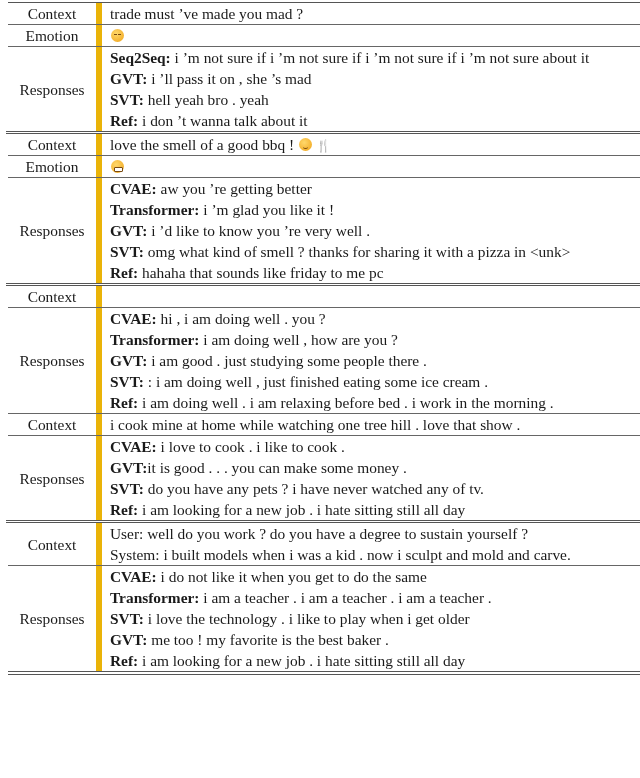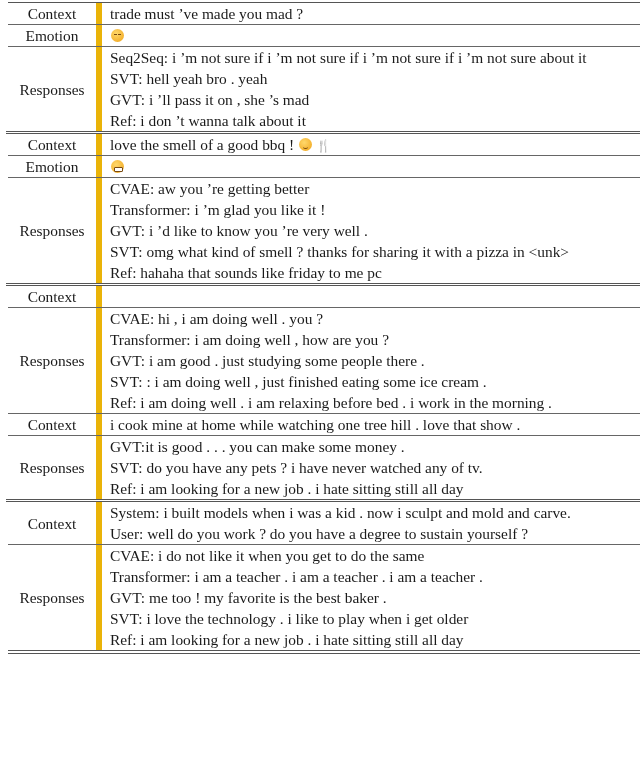--- a/index.html
+++ b/index.html
@@ -15,21 +15,21 @@
   .section { display: block; }
   .row { display: flex; border-bottom: 1px solid #666; }
   .row.last { border-bottom: none; }
   .label {
     width: 88px; flex: 0 0 88px; border-right: 6px solid #eab308;
     display: flex; align-items: center; justify-content: center;
     line-height: 21px; text-align: center;
   }
   .cell { padding-left: 8px; line-height: 21px; white-space: nowrap; }
   .cell .line { height: 21px; }
-  .model { font-weight: normal; }
+  .model { font-weight: bold; }
   .sep-double { height: 3px; border-top: 1px solid #555; border-bottom: 1px solid #555; box-sizing: border-box; margin-left: -2px; }
   .sep-double-thick { height: 4px; border-top: 1.5px solid #555; border-bottom: 1.5px solid #555; box-sizing: border-box; }
   .emoji {
     display: inline-block; width: 13px; height: 13px; border-radius: 50%;
     background: radial-gradient(circle at 40% 35%, #ffd86b, #f4b230 70%, #e39a1a);
     vertical-align: -1px; position: relative; margin-left: 1px;
   }
   .emoji.tired::before, .emoji.tired::after {
     content: ""; position: absolute; top: 5px; width: 3px; height: 1px; background: #7a4a10;
   }
@@ -59,22 +59,22 @@
     <div class="row">
       <div class="label">Emotion</div>
       <div class="cell">
         <div class="line"><span class="emoji tired"></span></div>
       </div>
     </div>
     <div class="row last">
       <div class="label">Responses</div>
       <div class="cell">
         <div class="line"><span class="model">Seq2Seq:</span><span> i ’m not sure if i ’m not sure if i ’m not sure if i ’m not sure about it</span></div>
+        <div class="line"><span class="model">GVT:</span><span> i ’ll pass it on , she ’s mad</span></div>
         <div class="line"><span class="model">SVT:</span><span> hell yeah bro . yeah</span></div>
-        <div class="line"><span class="model">GVT:</span><span> i ’ll pass it on , she ’s mad</span></div>
         <div class="line"><span class="model">Ref:</span><span> i don ’t wanna talk about it</span></div>
       </div>
     </div>
   </div>
   <div class="sep-double"></div>
 
   <div class="section">
     <div class="row">
       <div class="label">Context</div>
       <div class="cell">
@@ -119,41 +119,42 @@
   <div class="section">
     <div class="row">
       <div class="label">Context</div>
       <div class="cell">
         <div class="line">i cook mine at home while watching one tree hill . love that show .</div>
       </div>
     </div>
     <div class="row last">
       <div class="label">Responses</div>
       <div class="cell">
+        <div class="line"><span class="model">CVAE:</span><span> i love to cook . i like to cook .</span></div>
         <div class="line"><span class="model">GVT:</span><span>it is good . . . you can make some money .</span></div>
         <div class="line"><span class="model">SVT:</span><span> do you have any pets ? i have never watched any of tv.</span></div>
         <div class="line"><span class="model">Ref:</span><span> i am looking for a new job . i hate sitting still all day</span></div>
       </div>
     </div>
   </div>
   <div class="sep-double"></div>
 
   <div class="section">
     <div class="row">
       <div class="label">Context</div>
       <div class="cell">
+        <div class="line">User: well do you work ? do you have a degree to sustain yourself ?</div>
         <div class="line">System: i built models when i was a kid . now i sculpt and mold and carve.</div>
-        <div class="line">User: well do you work ? do you have a degree to sustain yourself ?</div>
       </div>
     </div>
     <div class="row last">
       <div class="label">Responses</div>
       <div class="cell">
         <div class="line"><span class="model">CVAE:</span><span> i do not like it when you get to do the same</span></div>
         <div class="line"><span class="model">Transformer:</span><span> i am a teacher . i am a teacher . i am a teacher .</span></div>
+        <div class="line"><span class="model">SVT:</span><span> i love the technology . i like to play when i get older</span></div>
         <div class="line"><span class="model">GVT:</span><span> me too ! my favorite is the best baker .</span></div>
-        <div class="line"><span class="model">SVT:</span><span> i love the technology . i like to play when i get older</span></div>
         <div class="line"><span class="model">Ref:</span><span> i am looking for a new job . i hate sitting still all day</span></div>
       </div>
     </div>
   </div>
   <div class="sep-double-thick"></div>
 </div>
 
 </body></html>

